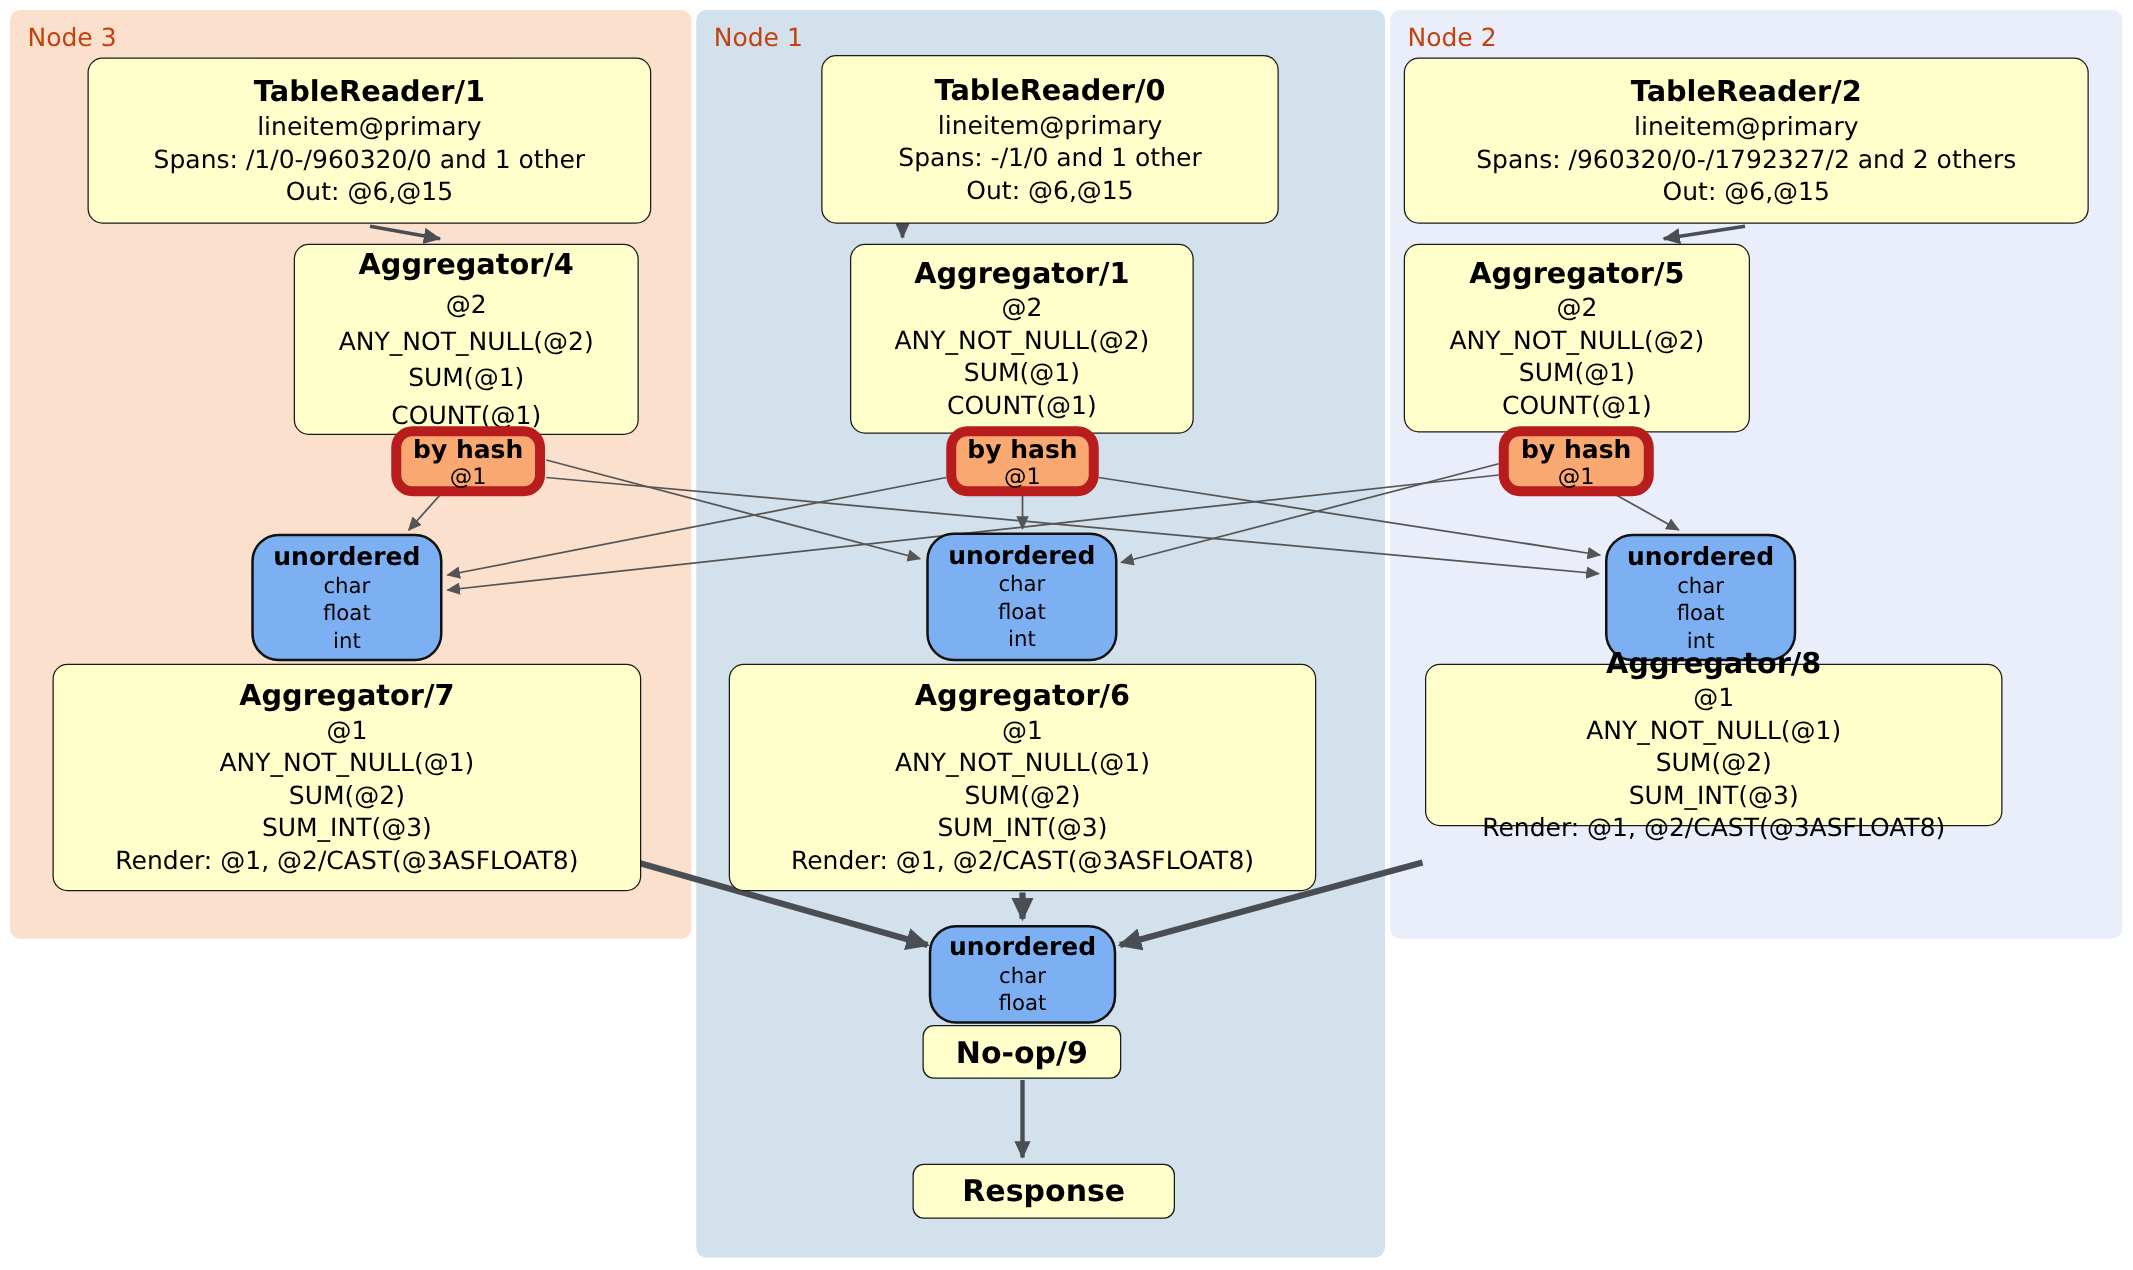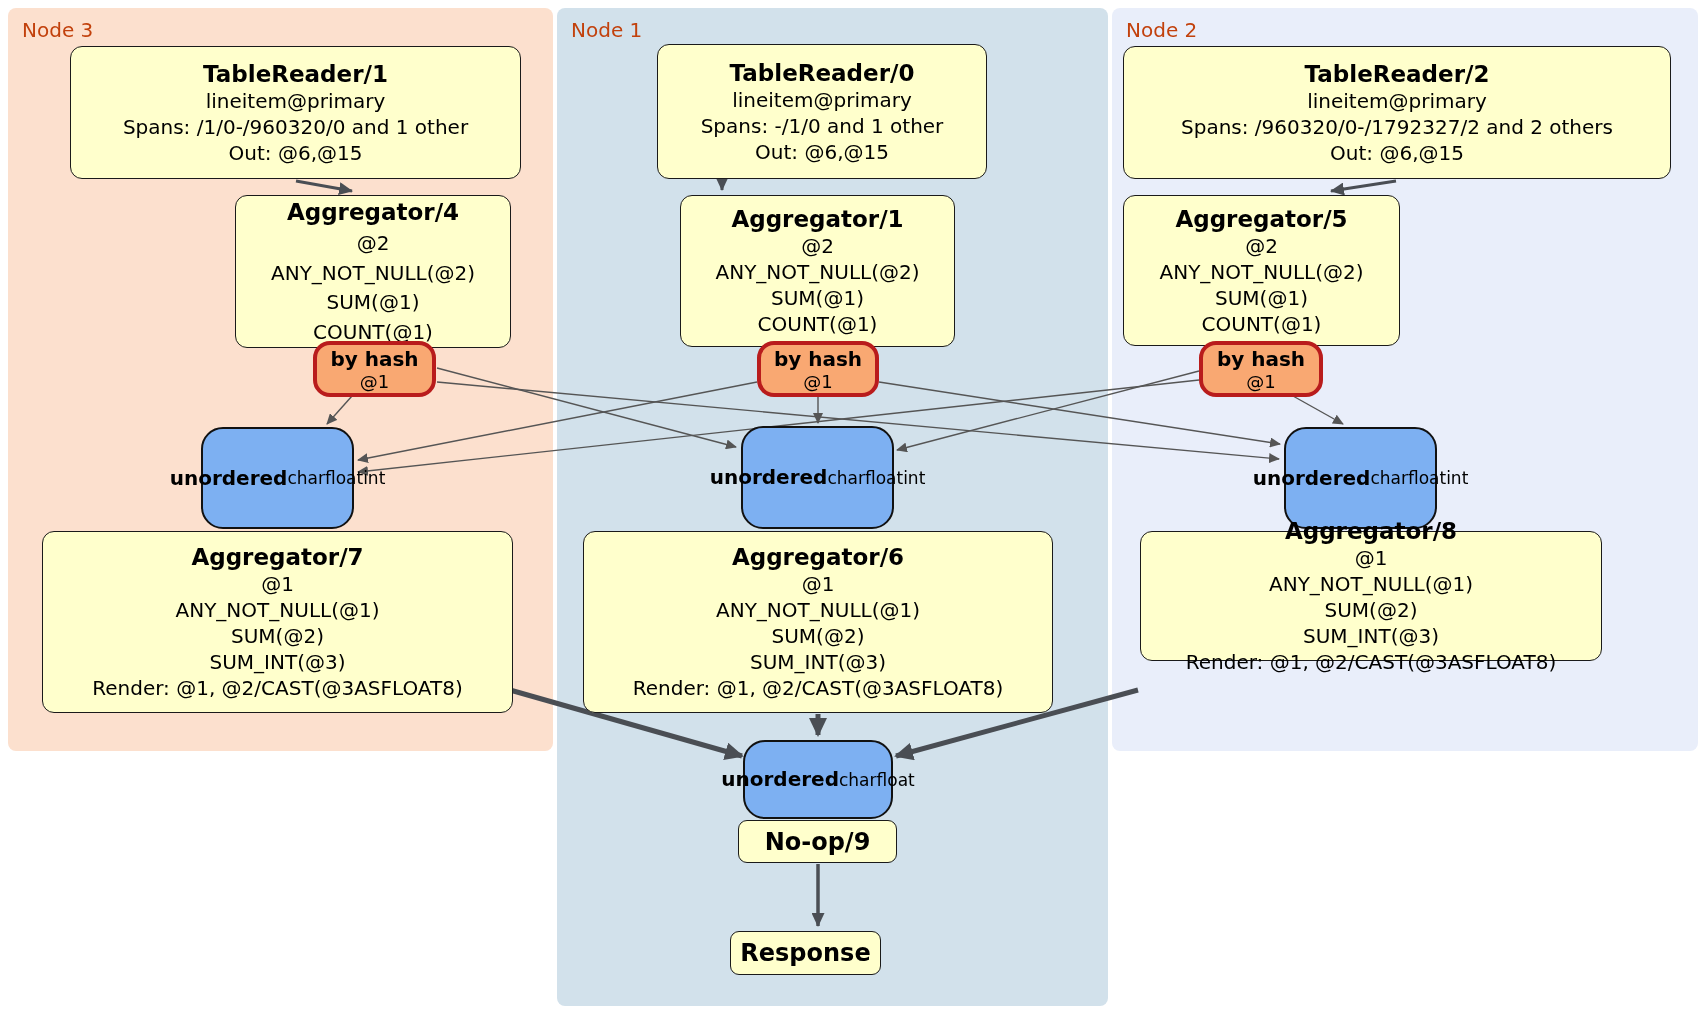--- a/index.html
+++ b/index.html
@@ -11,29 +11,29 @@
   .region-label{position:absolute;top:10px;left:14px;font-size:20px;color:#c2410c;}
   .edges{position:absolute;left:0;top:0;width:1706px;height:1016px;z-index:2;}
   .pbox{
     position:absolute;z-index:3;background:#ffffcc;border:1.6px solid #1a1a1a;border-radius:12px;
     display:flex;flex-direction:column;justify-content:center;align-items:center;text-align:center;
     box-sizing:border-box;padding:2px 6px;
   }
   .ptitle{font-weight:bold;font-size:23px;line-height:28px;white-space:nowrap;}
   .pline{font-size:20px;line-height:26px;white-space:nowrap;}
   .router{
-    position:absolute;z-index:4;background:#f9a872;border:4px solid #b91c1c;border-radius:17px;
+    position:absolute;z-index:4;background:#f9a872;border:8px solid #b91c1c;border-radius:17px;
     display:flex;flex-direction:column;justify-content:center;align-items:center;text-align:center;
     box-sizing:border-box;
   }
   .rtitle{font-weight:bold;font-size:20px;line-height:24px;white-space:nowrap;}
   .rsub{font-size:18px;line-height:21px;white-space:nowrap;}
   .sync{
     position:absolute;z-index:3;background:#7db0f2;border:2px solid #111;border-radius:22px;
-    display:flex;flex-direction:row;justify-content:center;align-items:center;text-align:center;
+    display:flex;flex-direction:column;justify-content:center;align-items:center;text-align:center;
     box-sizing:border-box;
   }
   .stitle{font-weight:bold;font-size:20px;line-height:25px;white-space:nowrap;}
   .sline{font-size:17px;line-height:22px;white-space:nowrap;}
   .smallbox{border-radius:9px;}
   .smallbox .ptitle{font-size:24px;line-height:36px;}
 </style>
 </head>
 <body>
 
@@ -88,21 +88,21 @@
 
     <line x1="818" y1="864" x2="818" y2="926" stroke="#4a4e54" stroke-width="3.5" marker-end="url(#amid)"></line>
   </svg>
 
   <div class="pbox" style="left:70px;top:46px;width:451px;height:133px;">
     <div class="ptitle">TableReader/1</div>
     <div class="pline">lineitem@primary</div>
     <div class="pline">Spans: /1/0-/960320/0 and 1 other</div>
     <div class="pline">Out: @6,@15</div>
   </div>
-  <div class="pbox" style="left:657px;top:44px;width:330px;height:135px;">
+  <div class="pbox" style="left:657px;top:44px;width:366px;height:135px;">
     <div class="ptitle">TableReader/0</div>
     <div class="pline">lineitem@primary</div>
     <div class="pline">Spans: -/1/0 and 1 other</div>
     <div class="pline">Out: @6,@15</div>
   </div>
   <div class="pbox" style="left:1123px;top:46px;width:548px;height:133px;">
     <div class="ptitle">TableReader/2</div>
     <div class="pline">lineitem@primary</div>
     <div class="pline">Spans: /960320/0-/1792327/2 and 2 others</div>
     <div class="pline">Out: @6,@15</div>
@@ -189,17 +189,17 @@
 
   <div class="sync" style="left:743px;top:740px;width:150px;height:79px;">
     <div class="stitle">unordered</div>
     <div class="sline">char</div>
     <div class="sline">float</div>
   </div>
 
   <div class="pbox smallbox" style="left:738px;top:820px;width:159px;height:43px;">
     <div class="ptitle">No-op/9</div>
   </div>
-  <div class="pbox smallbox" style="left:730px;top:931px;width:151px;height:44px;">
+  <div class="pbox smallbox" style="left:730px;top:931px;width:210px;height:44px;">
     <div class="ptitle">Response</div>
   </div>
 
 </div>
 
 </body></html>

